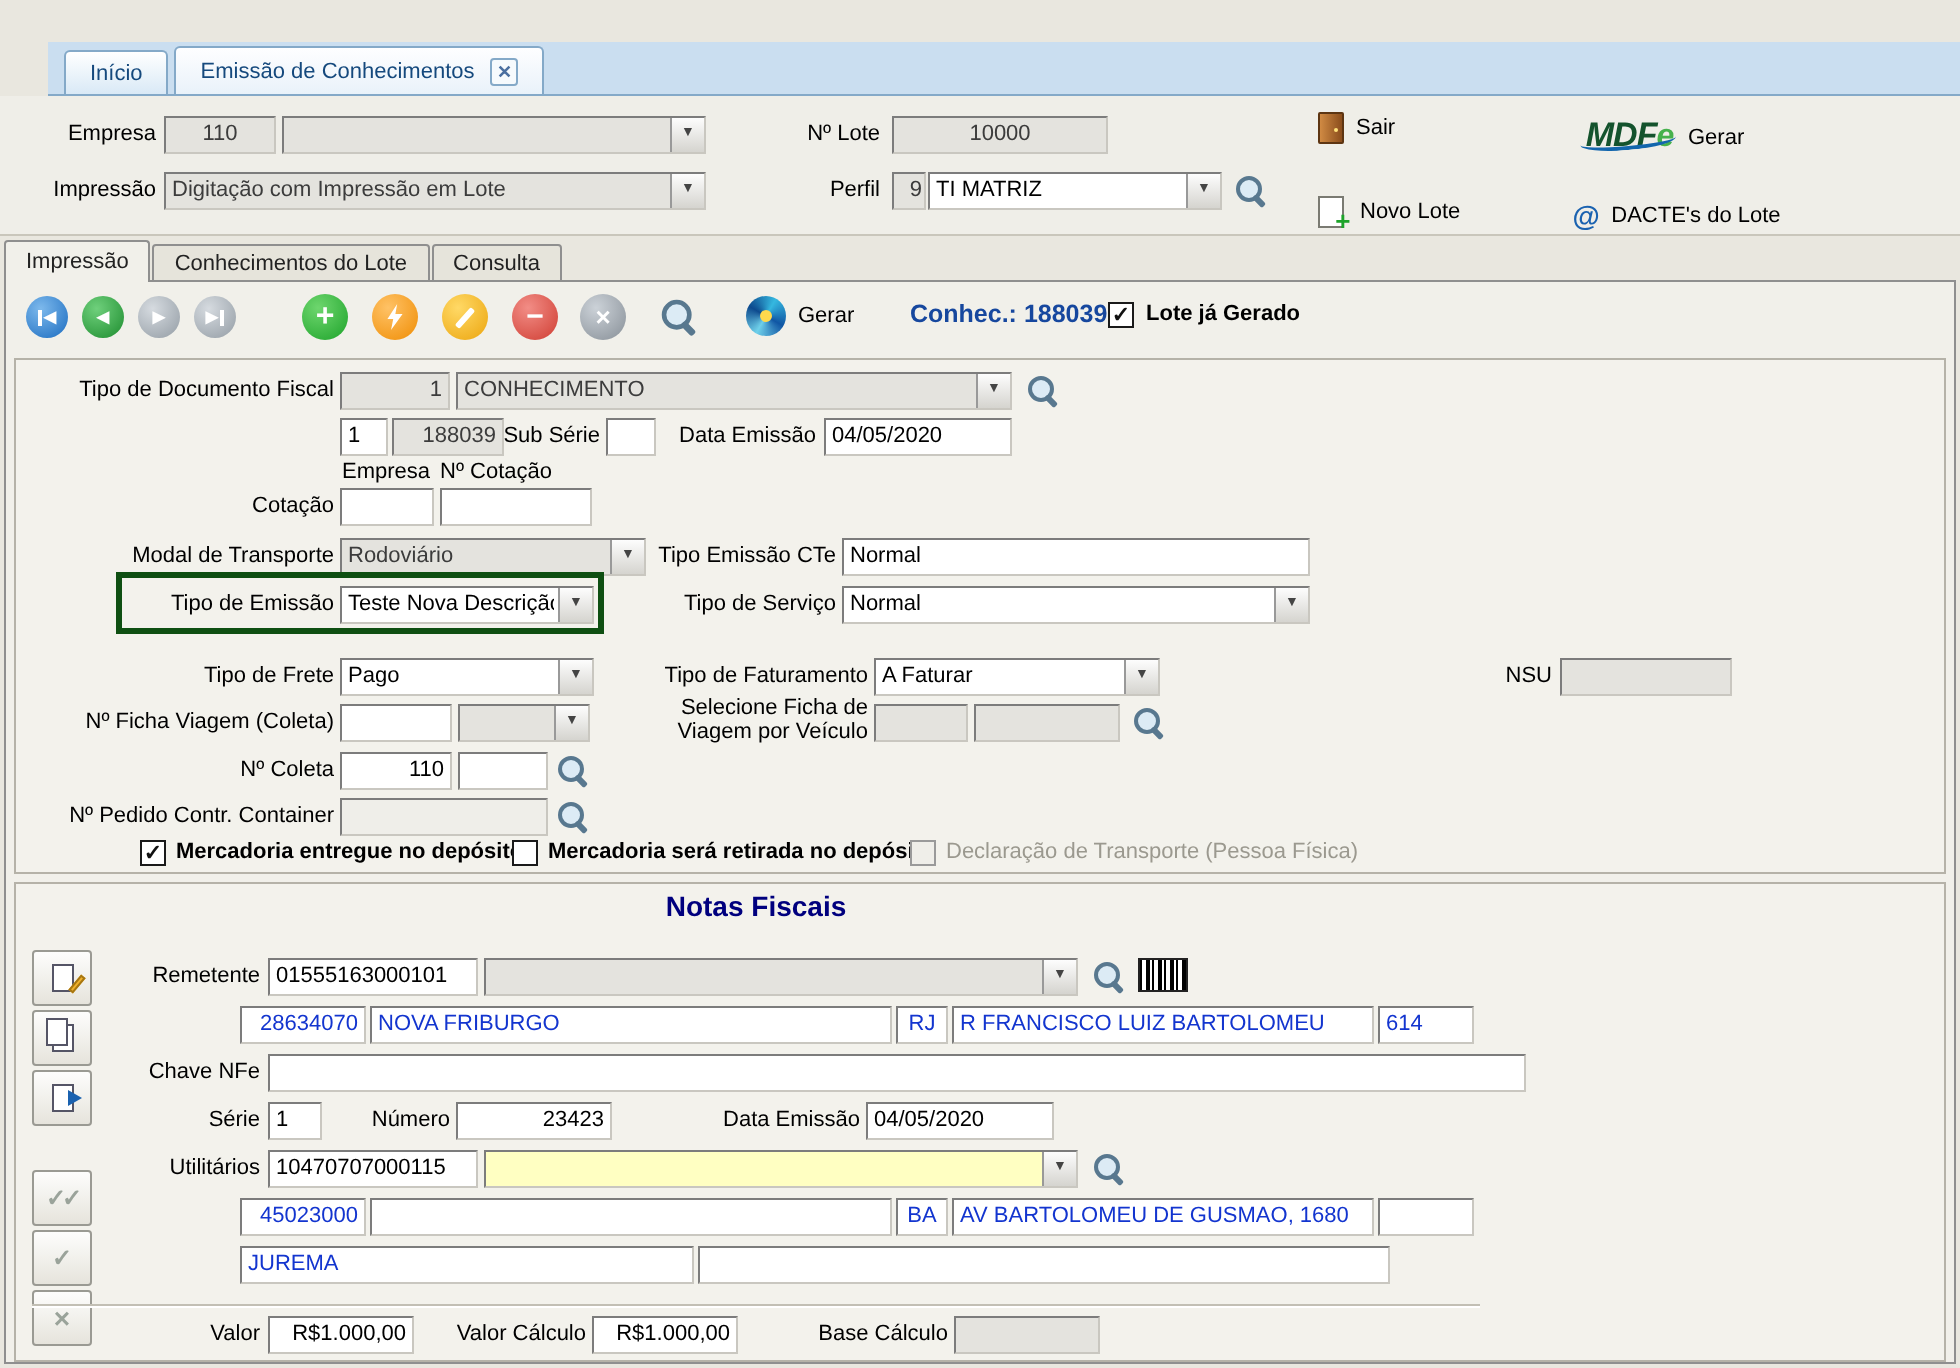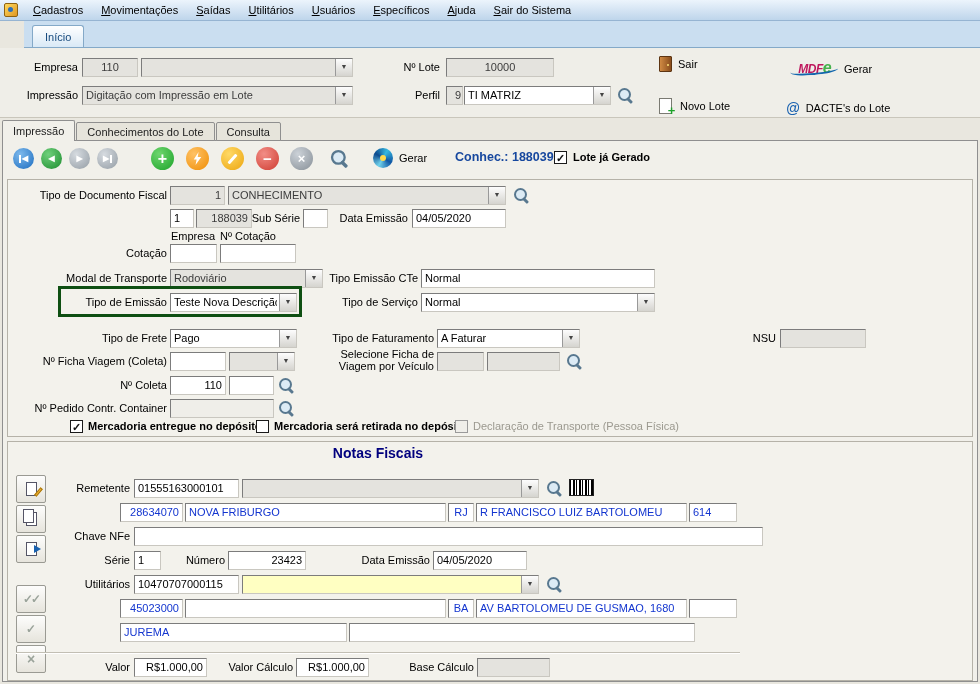--- a/index.html
+++ b/index.html
@@ -48,21 +48,21 @@
 .cbx.disabled{border-color:#9a9a9a;background:#efeee9;}
 .hbtn{position:absolute;display:flex;align-items:center;gap:6px;white-space:nowrap;cursor:default;}
 
 
 .door-ico{display:inline-block;position:relative;width:13px;height:16px;background:linear-gradient(90deg,#d08a43,#8a4d1c);border:1px solid #5d3512;border-radius:1px;}
 .door-ico::after{content:"";position:absolute;right:2px;top:7px;width:2px;height:2px;border-radius:50%;background:#ffe27a;}
 .newlote-ico{display:inline-block;position:relative;width:15px;height:16px;}
 .newlote-ico::before{content:"";position:absolute;left:0;top:0;width:11px;height:14px;background:#fff;border:1px solid #7a7a72;}
 .newlote-ico::after{content:"+";position:absolute;right:-1px;bottom:-2px;color:#1da32a;font-weight:bold;font-size:13px;line-height:10px;}
 .mdfe-logo{display:inline-block;position:relative;width:46px;height:26px;line-height:24px;text-align:center;font-style:italic;font-weight:bold;}
-.mdf-t{color:#be185d;font-size:12px;letter-spacing:-0.5px;}
+.mdf-t{color:#14532d;font-size:17px;letter-spacing:-0.5px;}
 .mdfe-e-t{color:#46b14c;font-size:16px;}
 .mdfe-swoosh{position:absolute;left:-2px;top:10px;width:48px;height:9px;border-bottom:2px solid #1366ad;border-radius:50%;transform:rotate(-5deg);}
 .at-ico{display:inline-block;color:#1a62b0;font-weight:bold;font-size:14px;font-style:italic;}
 .at-ico::before{content:"@";}
 
 
 .tabpage{position:absolute;top:140px;left:2px;width:976px;height:542px;background:#f1f0ea;border:1px solid #8f8f8f;}
 .subtabs{position:absolute;top:120px;left:2px;height:21px;display:flex;align-items:flex-end;gap:1px;z-index:4;}
 .subtab{height:19px;padding:0 10px;line-height:18px;background:#e6e4db;border:1px solid #8f8f8f;border-radius:2px 2px 0 0;color:#222;border-bottom:1px solid #8f8f8f;}
 .subtab.active{height:21px;line-height:20px;background:#f1f0ea;border-bottom:none;}
@@ -101,35 +101,28 @@
 .sb-arrow{position:absolute;right:-5px;bottom:2px;width:0;height:0;border-top:4px solid transparent;border-bottom:4px solid transparent;border-left:7px solid #1a62b0;}
 .sb-glyph{color:#9aa39a;font-weight:bold;font-size:12px;letter-spacing:-2px;}
 .barcode{position:absolute;width:25px;height:17px;background:repeating-linear-gradient(90deg,#000 0 1px,#fff 1px 3px,#000 3px 5px,#fff 5px 6px);border:1px solid #222;}
 .sep{position:absolute;height:2px;border-top:1px solid #c2bfb4;border-bottom:1px solid #fff;}
 </style>
 </head>
 <body>
 
 <div class="screen">
 
-  <div class="menubar">
-    <span class="app-icon"></span>
-    <span class="menu-item">Cadastros</span>
-    <span class="menu-item">Movimentações</span>
-    <span class="menu-item">Saídas</span>
-    <span class="menu-item">Utilitários</span>
-    <span class="menu-item">Usuários</span>
-    <span class="menu-item">Específicos</span>
-    <span class="menu-item">Ajuda</span>
-    <span class="menu-item">Sair do Sistema</span>
-  </div>
 
   <div class="tabbar">
     <div class="tab">
       <span>Início</span>
+    </div>
+    <div class="tab active">
+      <span>Emissão de Conhecimentos</span>
+      <span class="tab-close">✕</span>
     </div>
   </div>
 
   <div class="header">
     <span class="lbl" style="left:12px;top:10px;width:66px">Empresa</span>
     <div class="tb gray center" style="left:82px;top:10px;width:56px">110</div>
     <div class="tb gray combo" style="left:141px;top:10px;width:212px">
       <span class="val"></span>
         <span class="dd"></span>
     </div>

